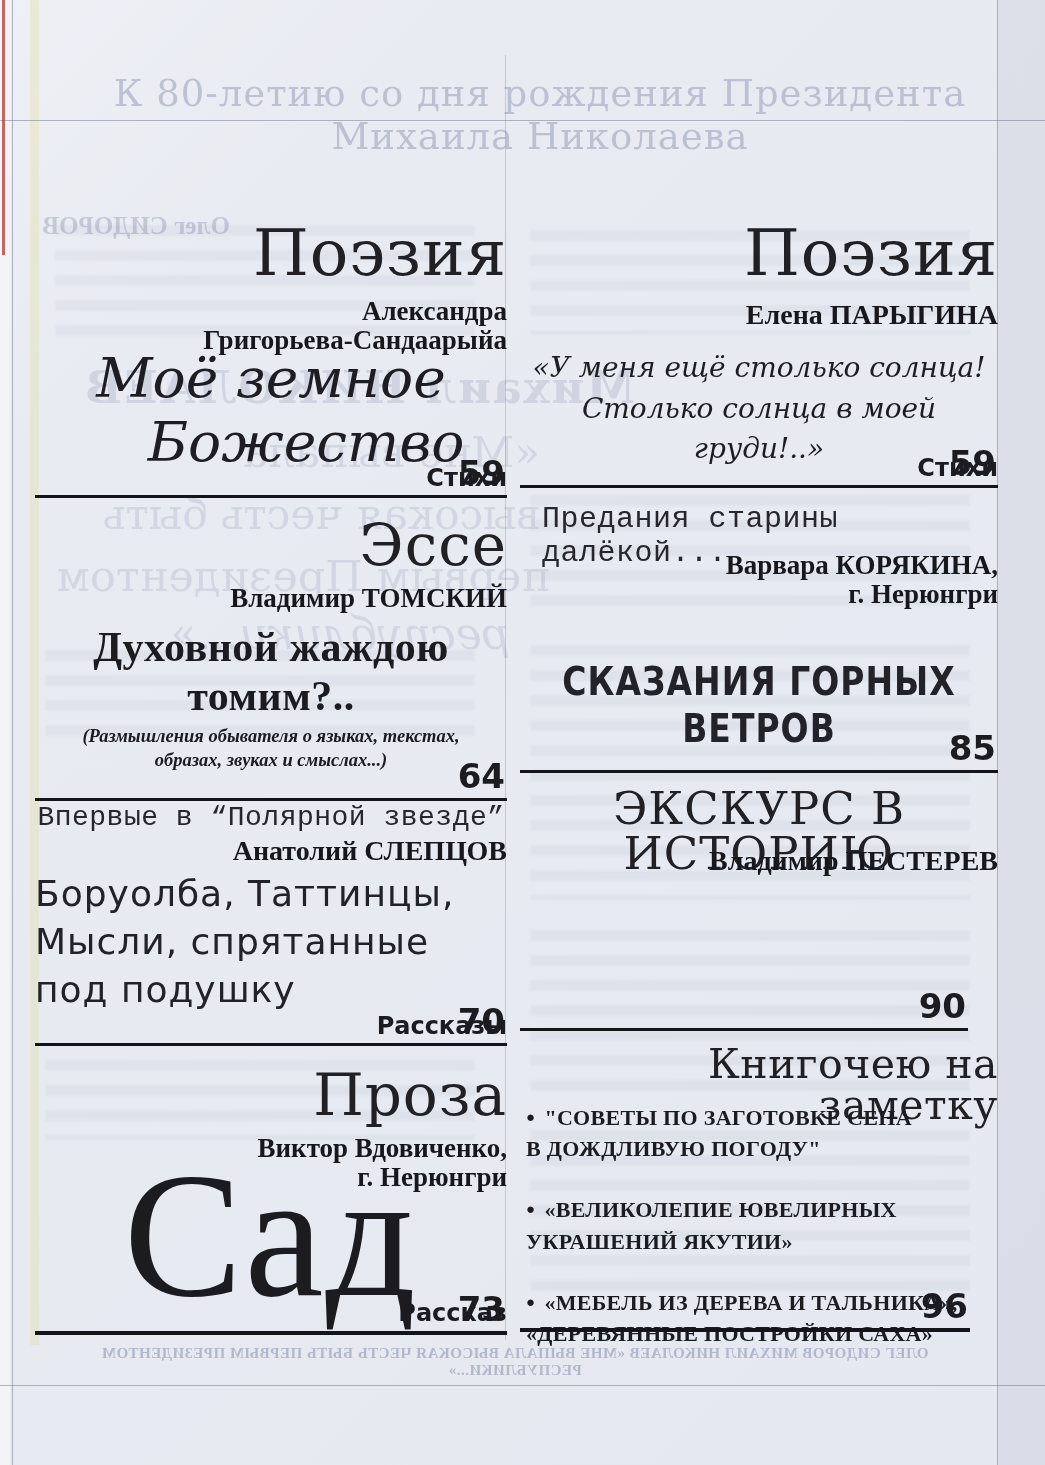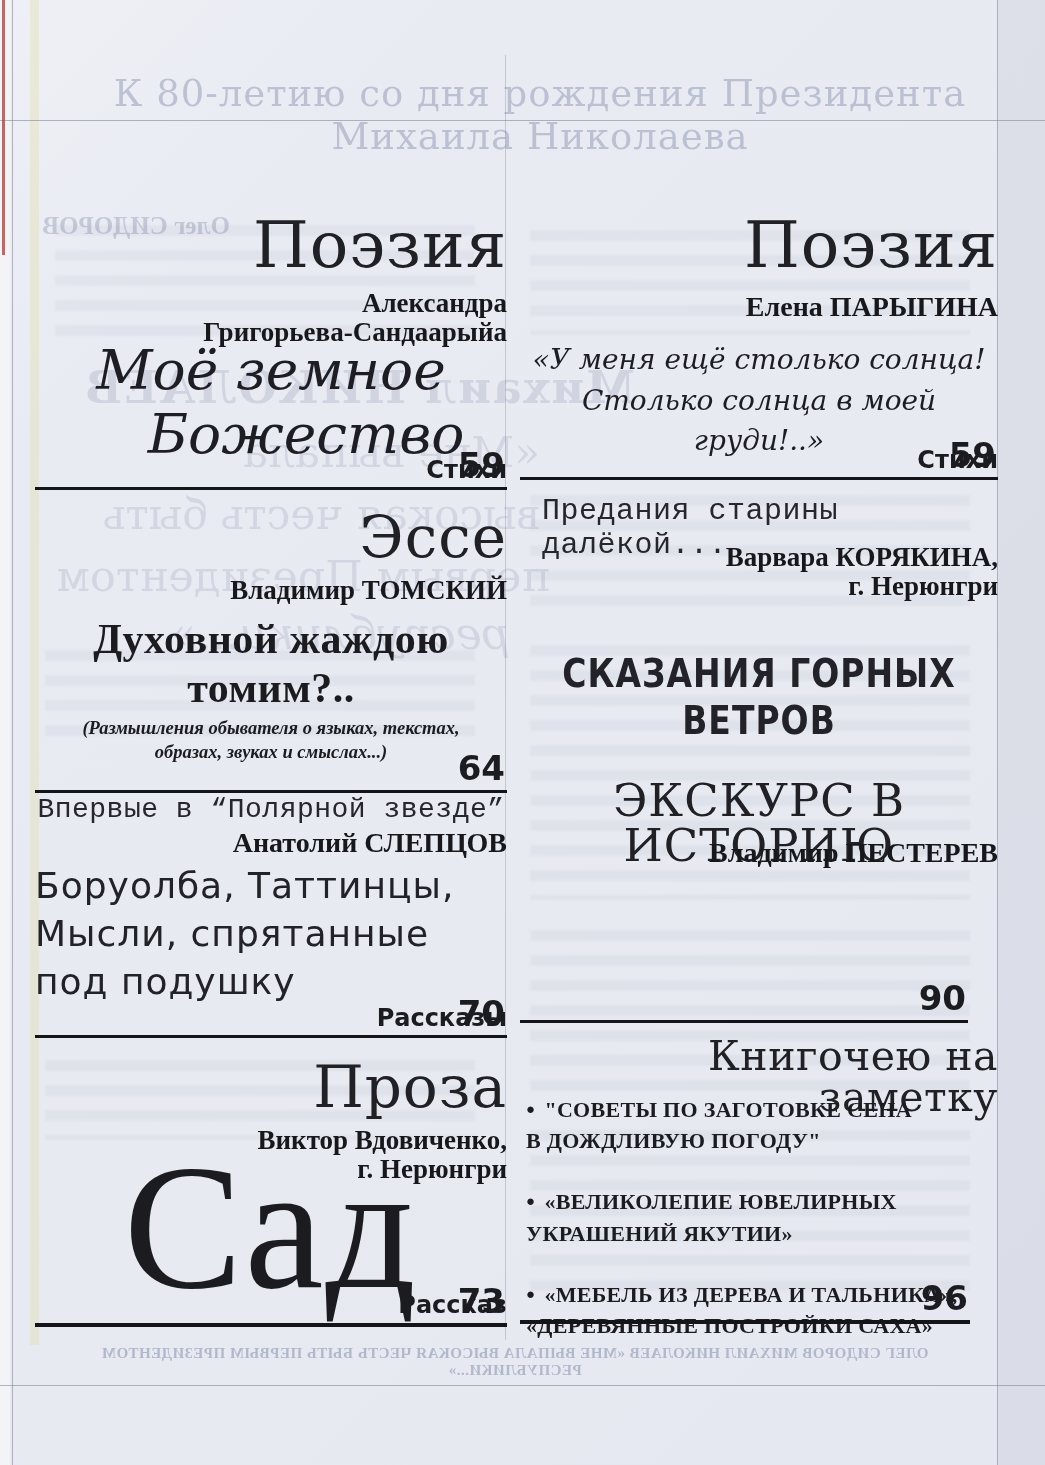--- a/index.html
+++ b/index.html
@@ -17,21 +17,21 @@
   .right-margin { position:absolute; left:998px; top:0; width:47px; height:100%; background:rgba(160,168,186,.16); z-index:1;}
 
   
   .bleed { position:absolute; z-index:1; color:#7d88a8; }
   .bleed.mir { transform:scaleX(-1); }
   .bleed-par { position:absolute; z-index:1; opacity:.55;
     background:repeating-linear-gradient(180deg, rgba(112,122,152,.12) 0 11px, transparent 11px 25px);
     filter:blur(1.2px); }
 
   
-  .col { position:absolute; top:0; height:1104px; z-index:3; }
+  .col { position:absolute; top:8px; height:1104px; z-index:3; }
   .col-left  { left:35px;  width:472px; }
   .col-right { left:520px; width:478px; }
   .abs { position:absolute; left:0; right:0; }
 
   .h-display { font-family:"DejaVu Serif", serif; font-weight:400; color:#202025;
                letter-spacing:1px; line-height:1; text-align:right; transform-origin:right top; }
   .h-deco    { font-family:Liberation Mono, monospace; font-weight:400; color:#26262c; letter-spacing:.5px; }
   .author    { font-family:"Liberation Serif", serif; font-weight:bold; text-align:right;
                font-size:27px; line-height:1.08; white-space:pre-line; color:#17171c; }
   .script    { font-family:"DejaVu Serif", serif; font-style:italic; color:#1d1d23; }
@@ -129,20 +129,23 @@
 Столько солнца в моей груди!..»</div>
     <div class="rule-row" style="top:440px; height:37px;">
       <span class="genre">Стихи</span>
       <span class="num">59</span>
     </div>
 
     <div class="abs h-deco" style="top:494px; font-size:30px; padding-left:22px;">Предания старины далёкой...</div>
     <div class="abs author" style="top:543px;">Варвара КОРЯКИНА,
 г. Нерюнгри</div>
     <div class="abs hand" style="top:650px; text-align:center; font-weight:800; font-size:33px; letter-spacing:1px; transform:scaleY(1.2); transform-origin:center top;">СКАЗАНИЯ ГОРНЫХ ВЕТРОВ</div>
+    <div class="rule-row" style="top:725px; height:37px;">
+      <span class="num">85</span>
+    </div>
 
     <div class="abs h-display" style="top:778px; font-size:45px; text-align:center; letter-spacing:1px;">ЭКСКУРС В ИСТОРИЮ</div>
     <div class="abs author" style="top:838px; font-size:28px;">Владимир ПЕСТЕРЕВ</div>
     <div class="rule-row" style="top:982px; height:38px; right:30px;">
       <span class="num">90</span>
     </div>
 
     <div class="abs h-display" style="top:1036px; font-size:41px; letter-spacing:.5px;">Книгочею на заметку</div>
     <ul class="bullets abs" style="top:1094px; margin:0; padding:0 0 0 6px;">
       <li><span class="dot">●</span><span class="pre">"СОВЕТЫ ПО ЗАГОТОВКЕ СЕНА

